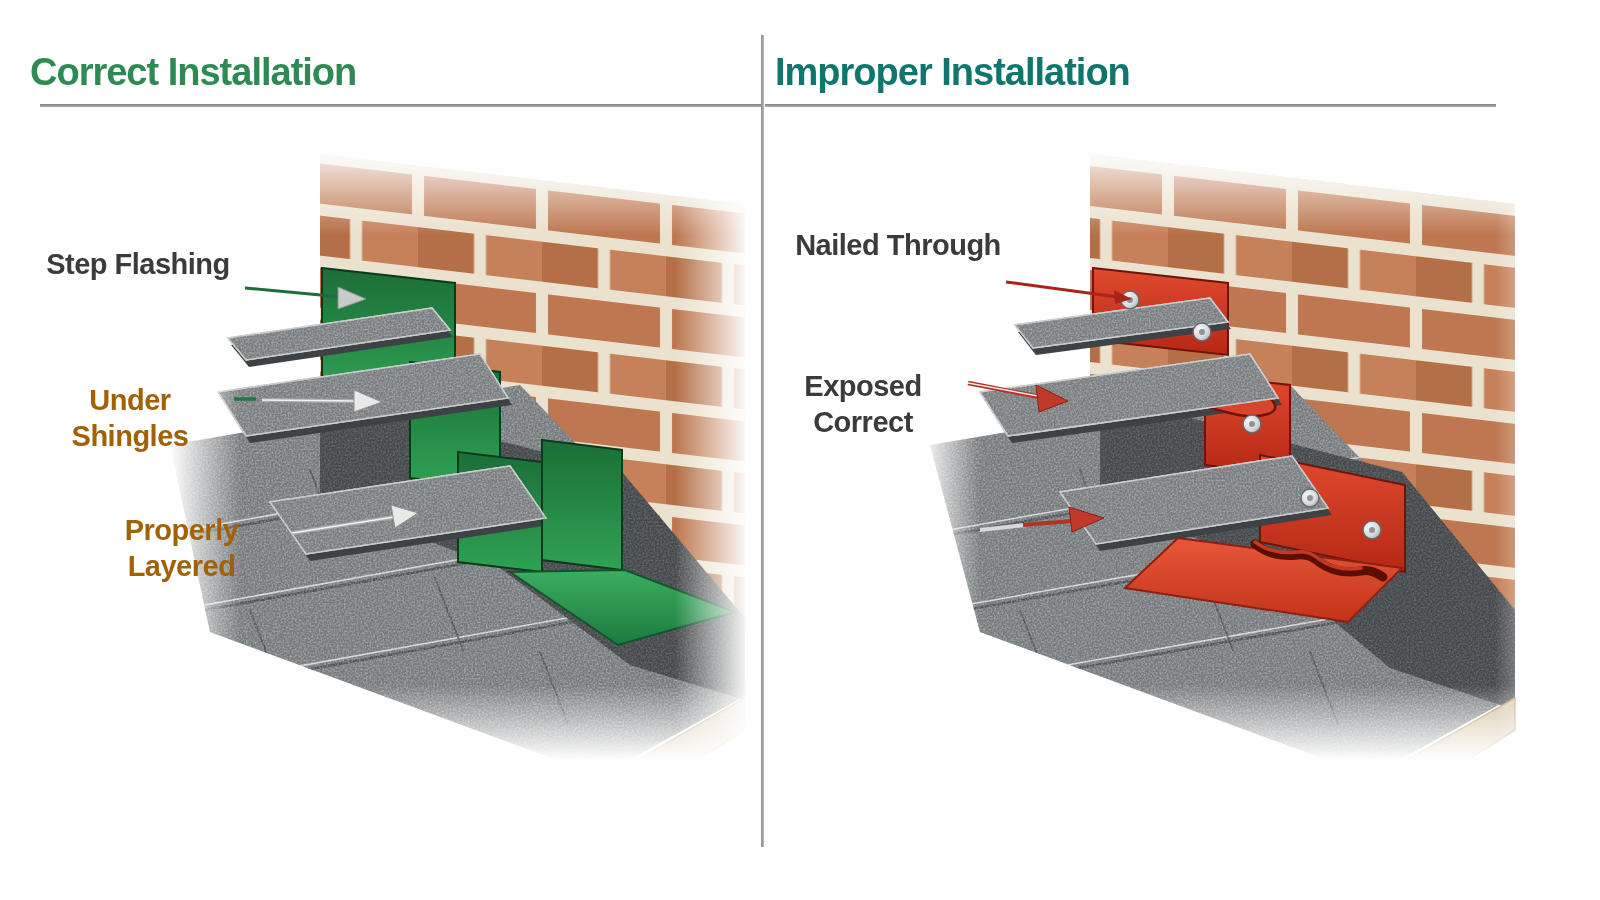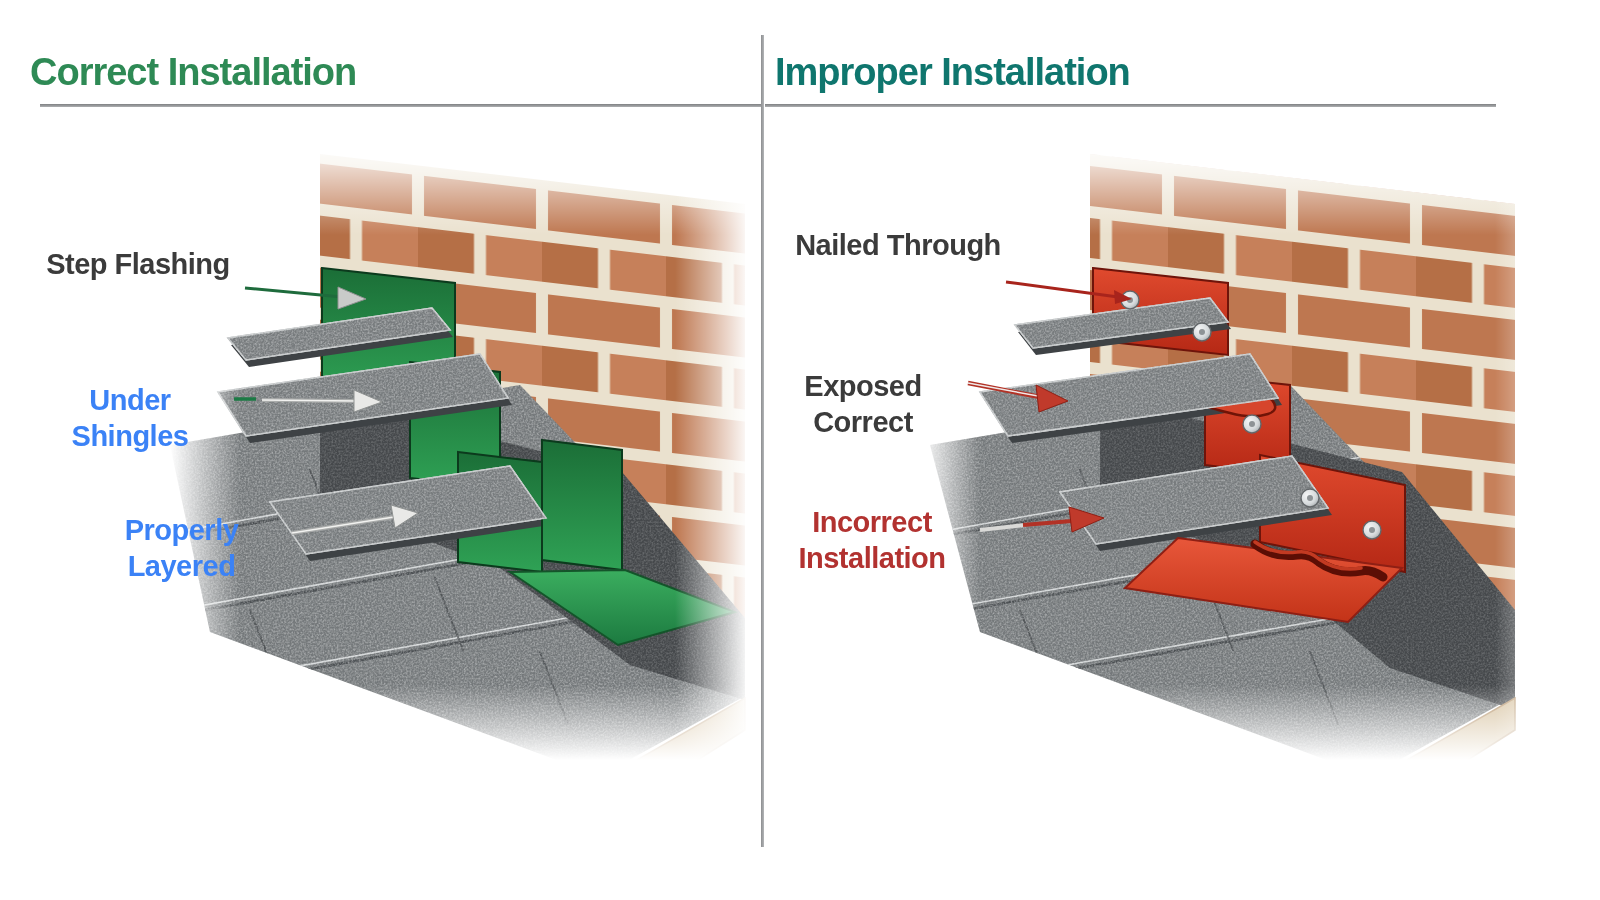--- a/index.html
+++ b/index.html
@@ -12,21 +12,21 @@
   .title-right{left:775px;width:720px;color:#0f766e;}
   .rule{position:absolute;top:104px;height:3px;
        background:linear-gradient(#7e8082,#aeb0b2);}
   .rule-left{left:40px;width:722px;}
   .rule-right{left:765px;width:731px;}
   .divider{position:absolute;left:761px;top:35px;width:3px;height:812px;
        background:linear-gradient(90deg,#8c8e90,#b4b6b8);}
   .lbl{position:absolute;font-weight:bold;font-size:29px;line-height:36px;
        text-align:center;letter-spacing:-0.5px;}
   .lbl-dark{color:#3B3B3B;}
-  .lbl-green{color:#3b82f6;}
+  .lbl-green{color:#a16207;}
   .lbl-red{color:#B23230;}
   #lbl-step{left:32px;top:246px;width:212px;}
   #lbl-under{left:30px;top:382px;width:200px;}
   #lbl-layered{left:69px;top:512px;width:225px;}
   #lbl-nailed{left:792px;top:227px;width:212px;}
   #lbl-sealant{left:757px;top:368px;width:212px;}
   #lbl-incorrect{left:766px;top:504px;width:212px;}
   svg.illus{position:absolute;}
   #svgL{left:170px;top:140px;}
   #svgR{left:920px;top:140px;}
@@ -351,18 +351,14 @@
     <div>Properly Layered</div>
   </div>
 
   <div id="lbl-nailed" class="lbl lbl-dark">
     <div>Nailed Through</div>
   </div>
   <div id="lbl-sealant" class="lbl lbl-dark">
     <div>Exposed</div>
     <div>Correct</div>
   </div>
-  <div id="lbl-incorrect" class="lbl lbl-red">
-    <div>Incorrect</div>
-    <div>Installation</div>
-  </div>
 
 </div>
 
 </body></html>

